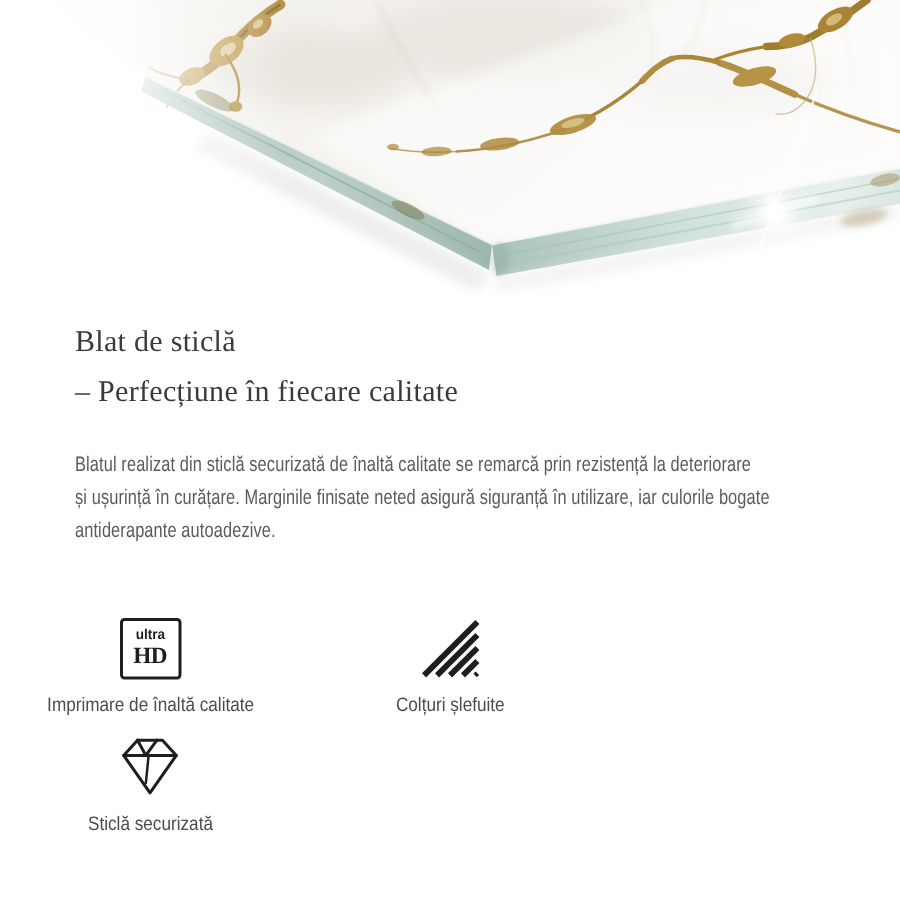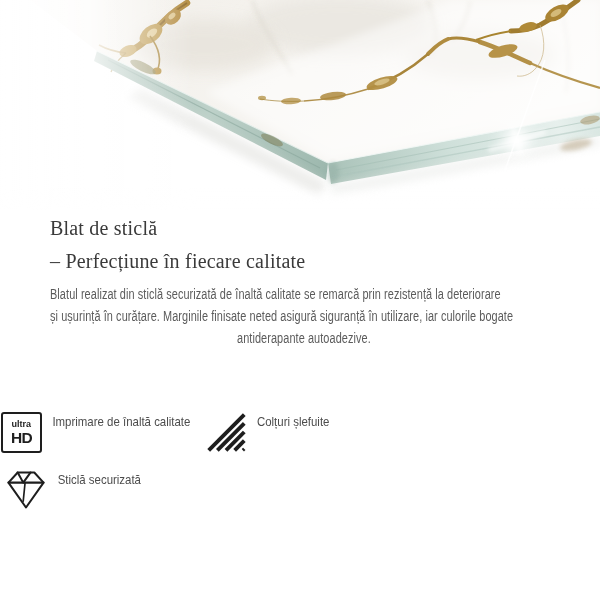--- a/index.html
+++ b/index.html
@@ -9,44 +9,44 @@
   }
   
   .hero{position:absolute;top:0;left:0;width:600px;height:210px;}
   
   .title{
     position:absolute;left:50px;top:212px;width:520px;
     font-family:"Liberation Serif","DejaVu Serif",serif;
     font-size:20px;line-height:33px;color:#3a3a3a;letter-spacing:.2px;
   }
   
-  .intro{position:absolute;left:50px;top:283px;width:545px;text-align:center;}
+  .intro{position:absolute;left:50px;top:298px;width:545px;}
   .intro-line{height:22px;white-space:nowrap;}
   .intro-line>span{
     display:inline-block;transform:scaleX(.78);transform-origin:0 50%;
     font-size:14px;line-height:22px;color:#5b5b5b;letter-spacing:.1px;
   }
   
   .features{position:absolute;left:0;top:408px;width:600px;}
   .feat-row{display:flex;margin-bottom:10px;}
-  .feat-cell{width:200px;display:flex;flex-direction:row;}
+  .feat-cell{width:200px;display:flex;flex-direction:column;align-items:center;}
   .feat-icon{height:48px;width:52px;display:flex;align-items:center;justify-content:center;}
   .feat-label{
     margin-top:6px;font-size:13px;color:#4c4c4c;white-space:nowrap;
     transform:scaleX(.88);transform-origin:50% 50%;
   }
   .icon-svg{stroke:#1e1e1e;fill:none;stroke-width:2.2;stroke-linejoin:round;stroke-linecap:round;}
   
   .hd-box{
     width:37px;height:37px;border:2.5px solid #1e1e1e;border-radius:3px;
     display:flex;flex-direction:column;align-items:center;justify-content:center;
     color:#1e1e1e;font-weight:bold;line-height:1;
   }
   .hd-box .hd-top{font-size:9.5px;letter-spacing:0;transform:scaleX(.95);}
-  .hd-box .hd-bottom{font-size:15.5px;margin-top:1px;letter-spacing:-.5px;}
+  .hd-box .hd-bottom{font-size:15.5px;margin-top:1px;letter-spacing:-.5px;font-family:Liberation Serif, serif;}
 </style>
 </head>
 <body>
 
 <div class="canvas">
 
   <div class="hero">
     <svg width="600" height="210" viewBox="0 0 600 210">
       <defs>
         <linearGradient id="marbleG" x1="0" y1="0" x2="1" y2="0.35">

